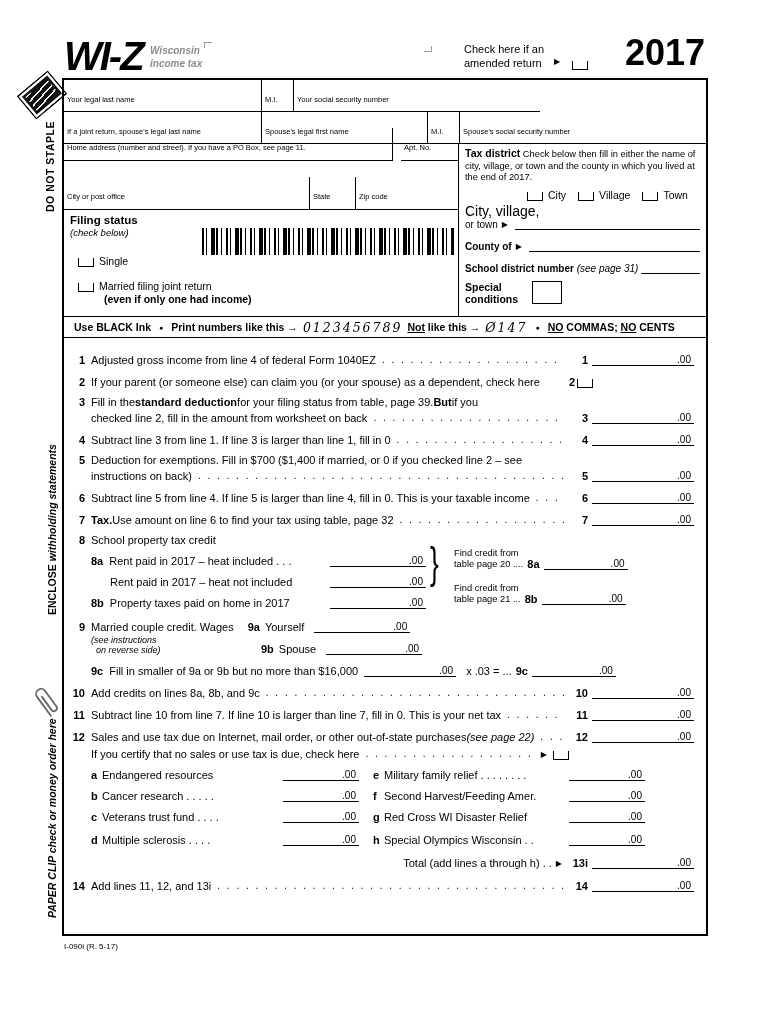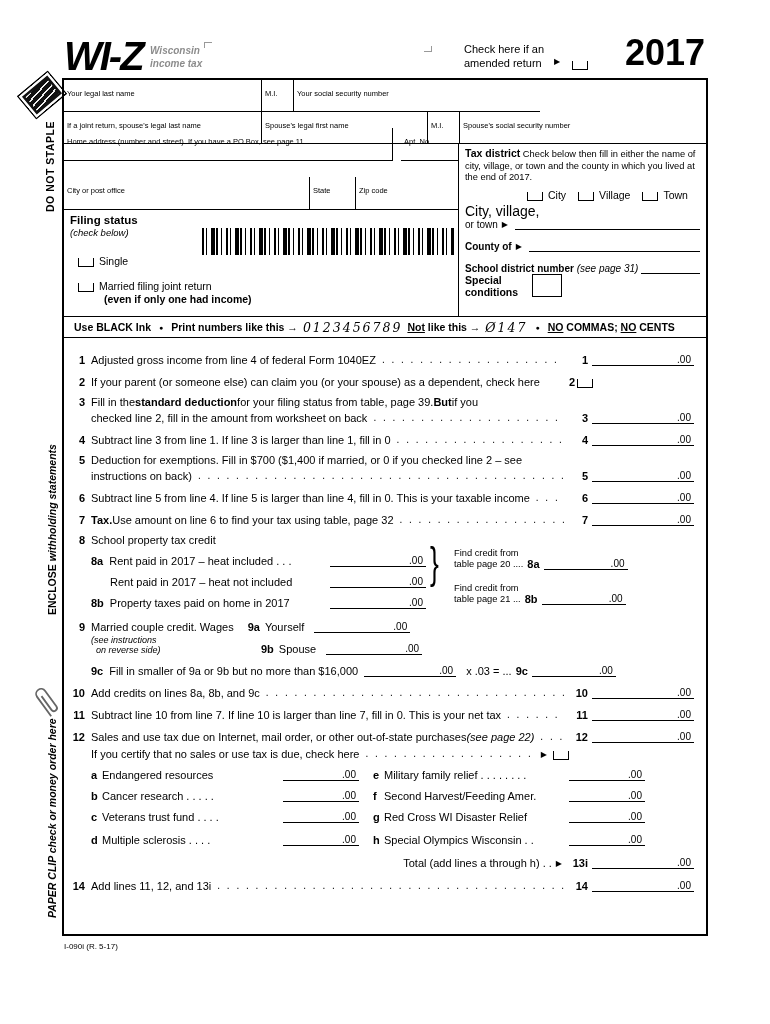--- a/index.html
+++ b/index.html
@@ -18,33 +18,33 @@
 
 .vert{writing-mode:vertical-rl;transform:rotate(180deg);font-weight:bold;}
 .staple{left:44px;top:118px;height:94px;width:16px;font-size:10.5px;letter-spacing:.5px;}
 .enclose{left:46px;top:410px;height:205px;width:16px;font-size:10.5px;}
 .pclip{left:46px;top:718px;height:200px;width:16px;font-size:10.5px;font-style:italic;}
 .stamp{left:22px;top:80px;width:40px;height:30px;transform:rotate(-40deg);background:#111;box-shadow:inset 0 0 0 2.5px #fff,inset 0 0 0 5px #111;background-image:repeating-linear-gradient(-8deg,#111 0 4px,#eee 4px 5.5px);border:1.5px solid #000;}
 .clipicon{left:34px;top:684px;transform:rotate(-36deg);}
 
 .main{left:62px;top:78px;width:646px;height:858px;border:2px solid #000;}
 .cellrow{position:absolute;left:0;display:flex;}
-.cell{border-right:1.2px solid #000;border-bottom:1.2px solid #000;height:32px;padding:2px 3px;overflow:hidden;}
+.cell{border-right:1.2px solid #000;border-bottom:1.2px solid #000;height:32px;padding:8px 3px;overflow:hidden;}
 .cell.nbr{border-right:none;}
 .cl{font-size:7.5px;white-space:nowrap;}
 
 .district{position:absolute;left:394px;top:64px;width:248px;height:172px;border-left:1.2px solid #000;padding:4px 6px 2px 6px;font-size:10px;}
 .ddesc{font-size:9.3px;line-height:11.5px;}
 .ddesc b{font-size:10.5px;}
 .dopts{display:flex;align-items:flex-end;margin:5px 0 1px 60px;font-size:10.5px;}
 .dcvt1{margin-top:2px;font-size:14px;}
 .drow{display:flex;align-items:flex-end;font-size:10px;}
 .uline{flex:1;border-bottom:1.2px solid #000;height:10px;margin-left:3px;}
 .mt10{margin-top:11px;}
-.dspec{display:flex;align-items:flex-start;}
+.dspec{margin-top:7px;display:flex;align-items:flex-start;}
 .dspec-l{font-size:10.5px;font-weight:bold;line-height:12px;}
 .scbox{width:30px;height:23px;border:1.2px solid #000;margin-left:14px;}
 
 .filing{position:absolute;left:0;top:130px;width:394px;height:106px;padding:4px 0 0 6px;}
 .ftitle{font-size:11.5px;font-weight:bold;}
 .fnote{font-size:9.5px;font-style:italic;margin-top:1px;}
 .fopt{display:flex;align-items:flex-end;font-size:10.5px;margin-top:17px;margin-left:6px;}
 .fopt2{margin-top:13px;}
 .fsub{font-size:10.5px;margin-left:34px;margin-top:1px;font-weight:bold;}
 .barcode{position:absolute;left:138px;top:18px;width:252px;height:27px;background:repeating-linear-gradient(90deg,#000 0 2px,#fff 2px 4px,#000 4px 5px,#fff 5px 9px,#000 9px 13px,#fff 13px 14px,#000 14px 16px,#fff 16px 19px,#000 19px 20px,#fff 20px 24px);}

